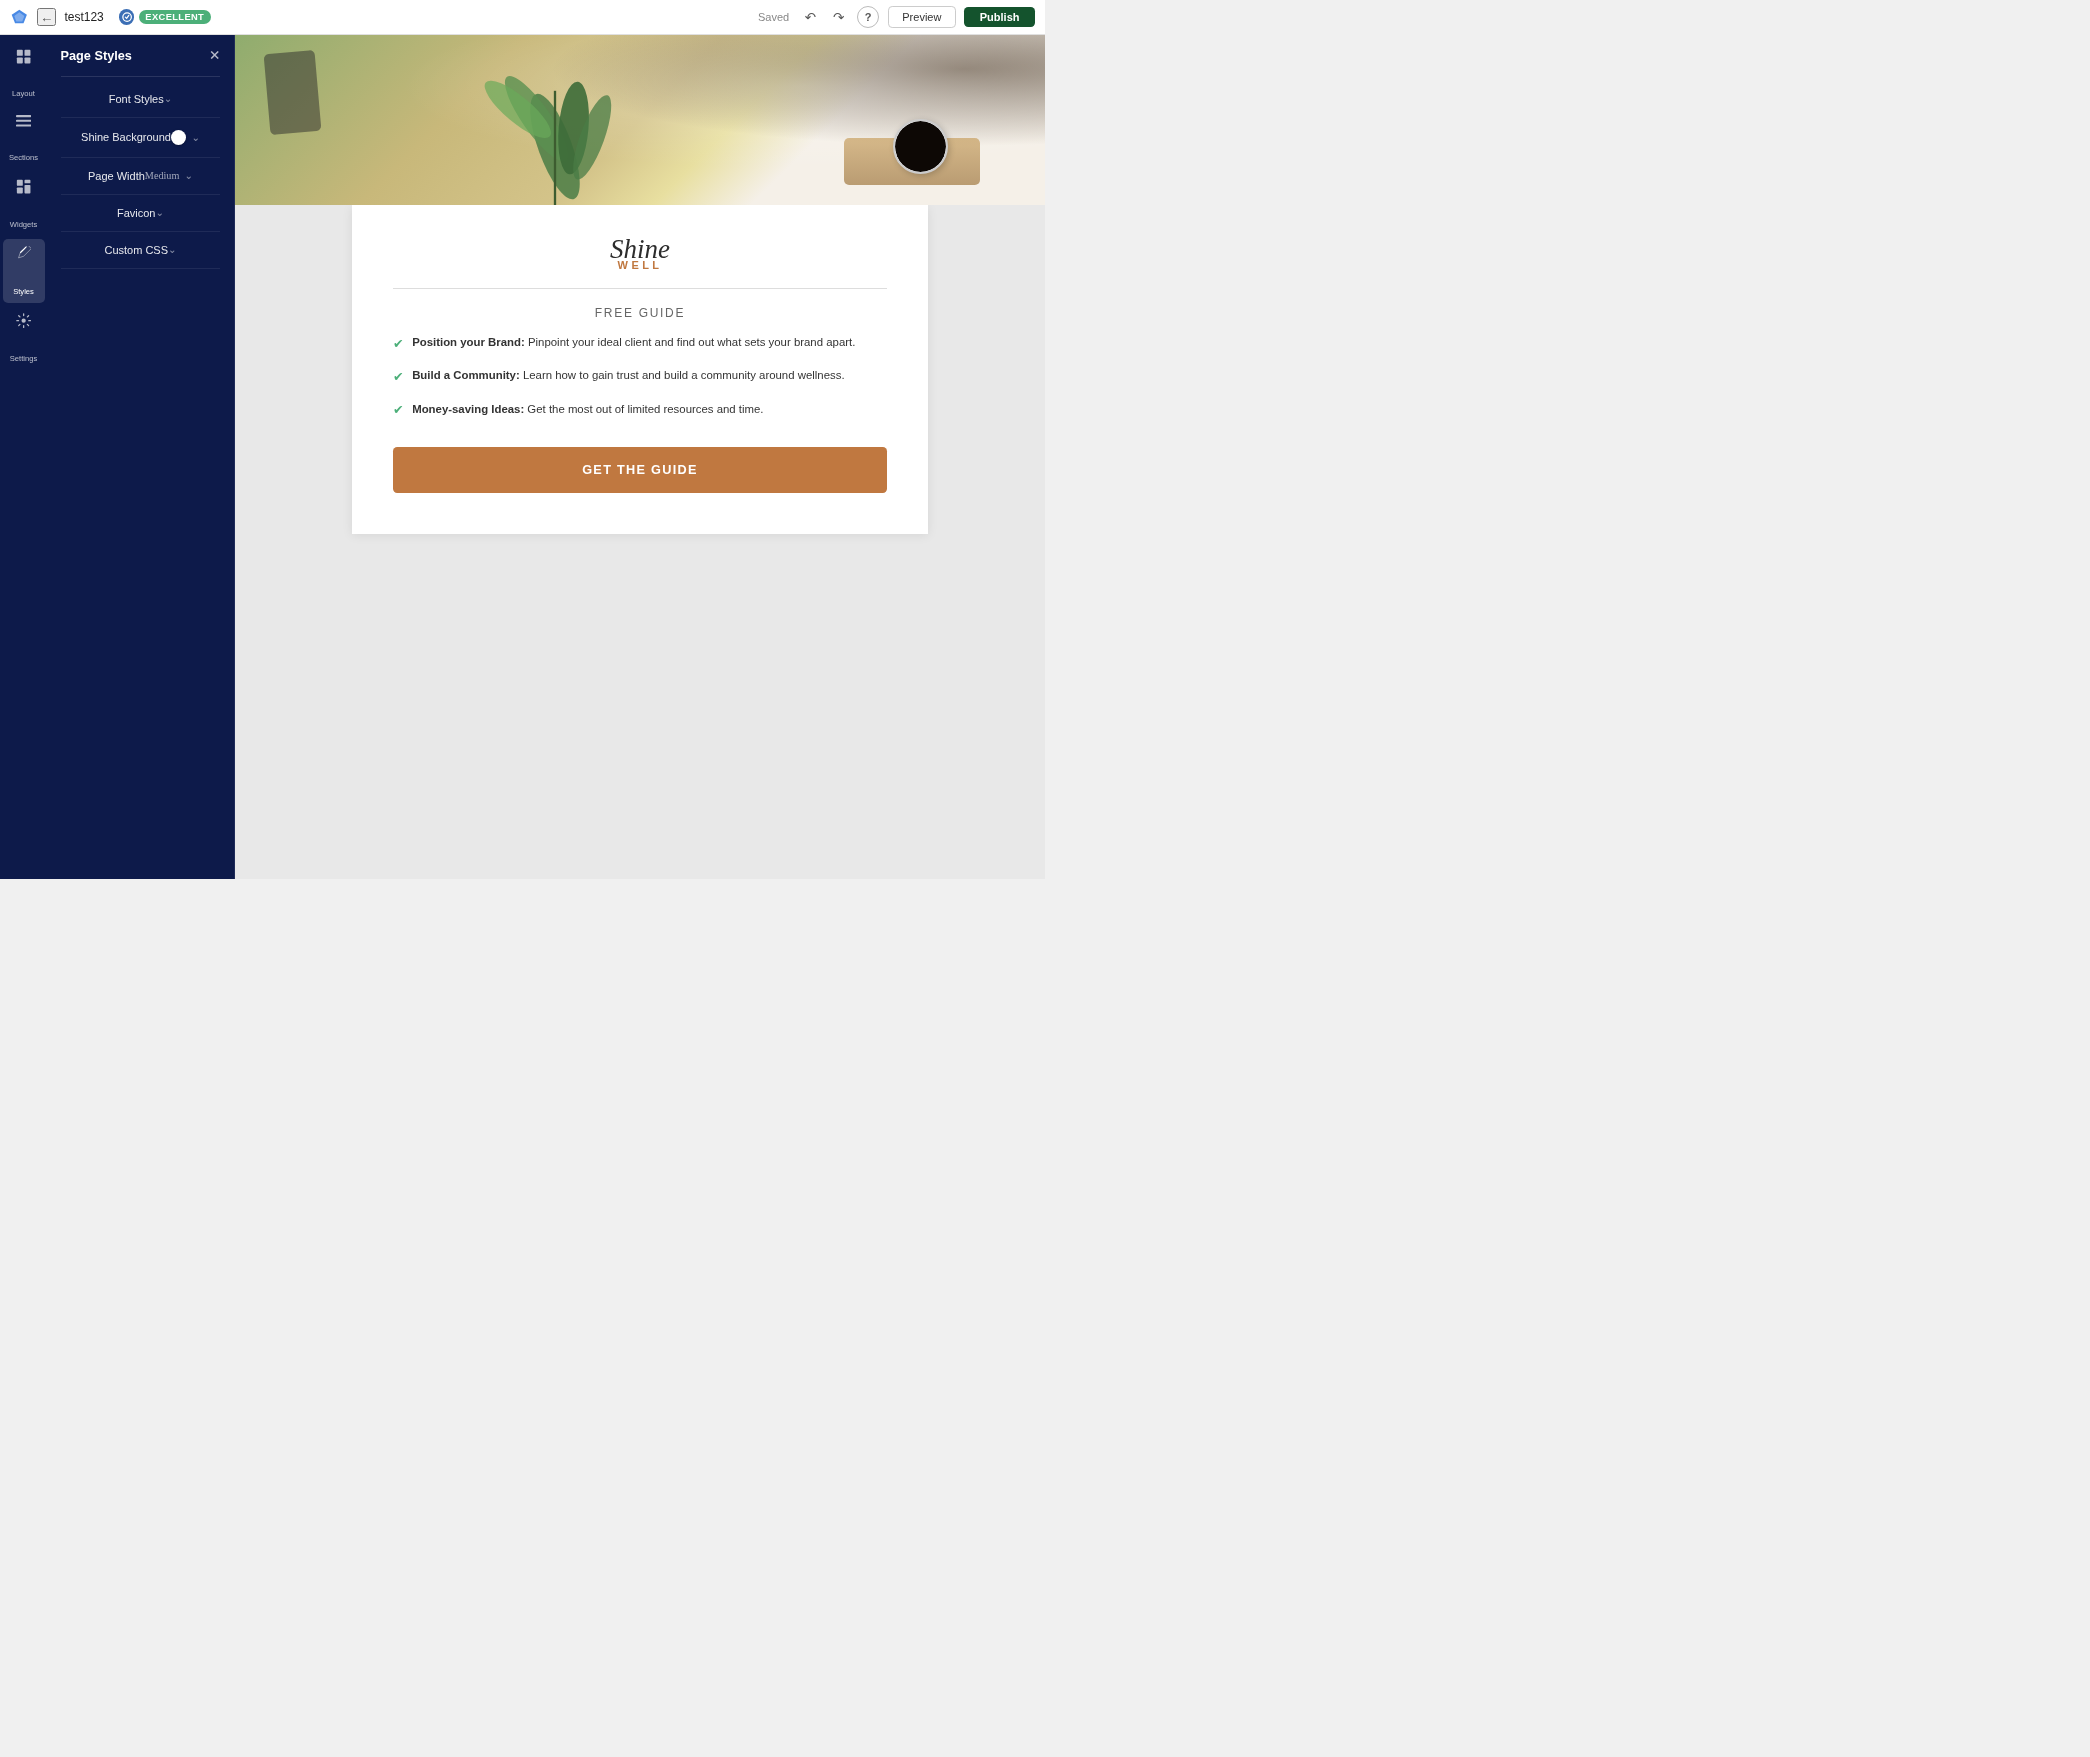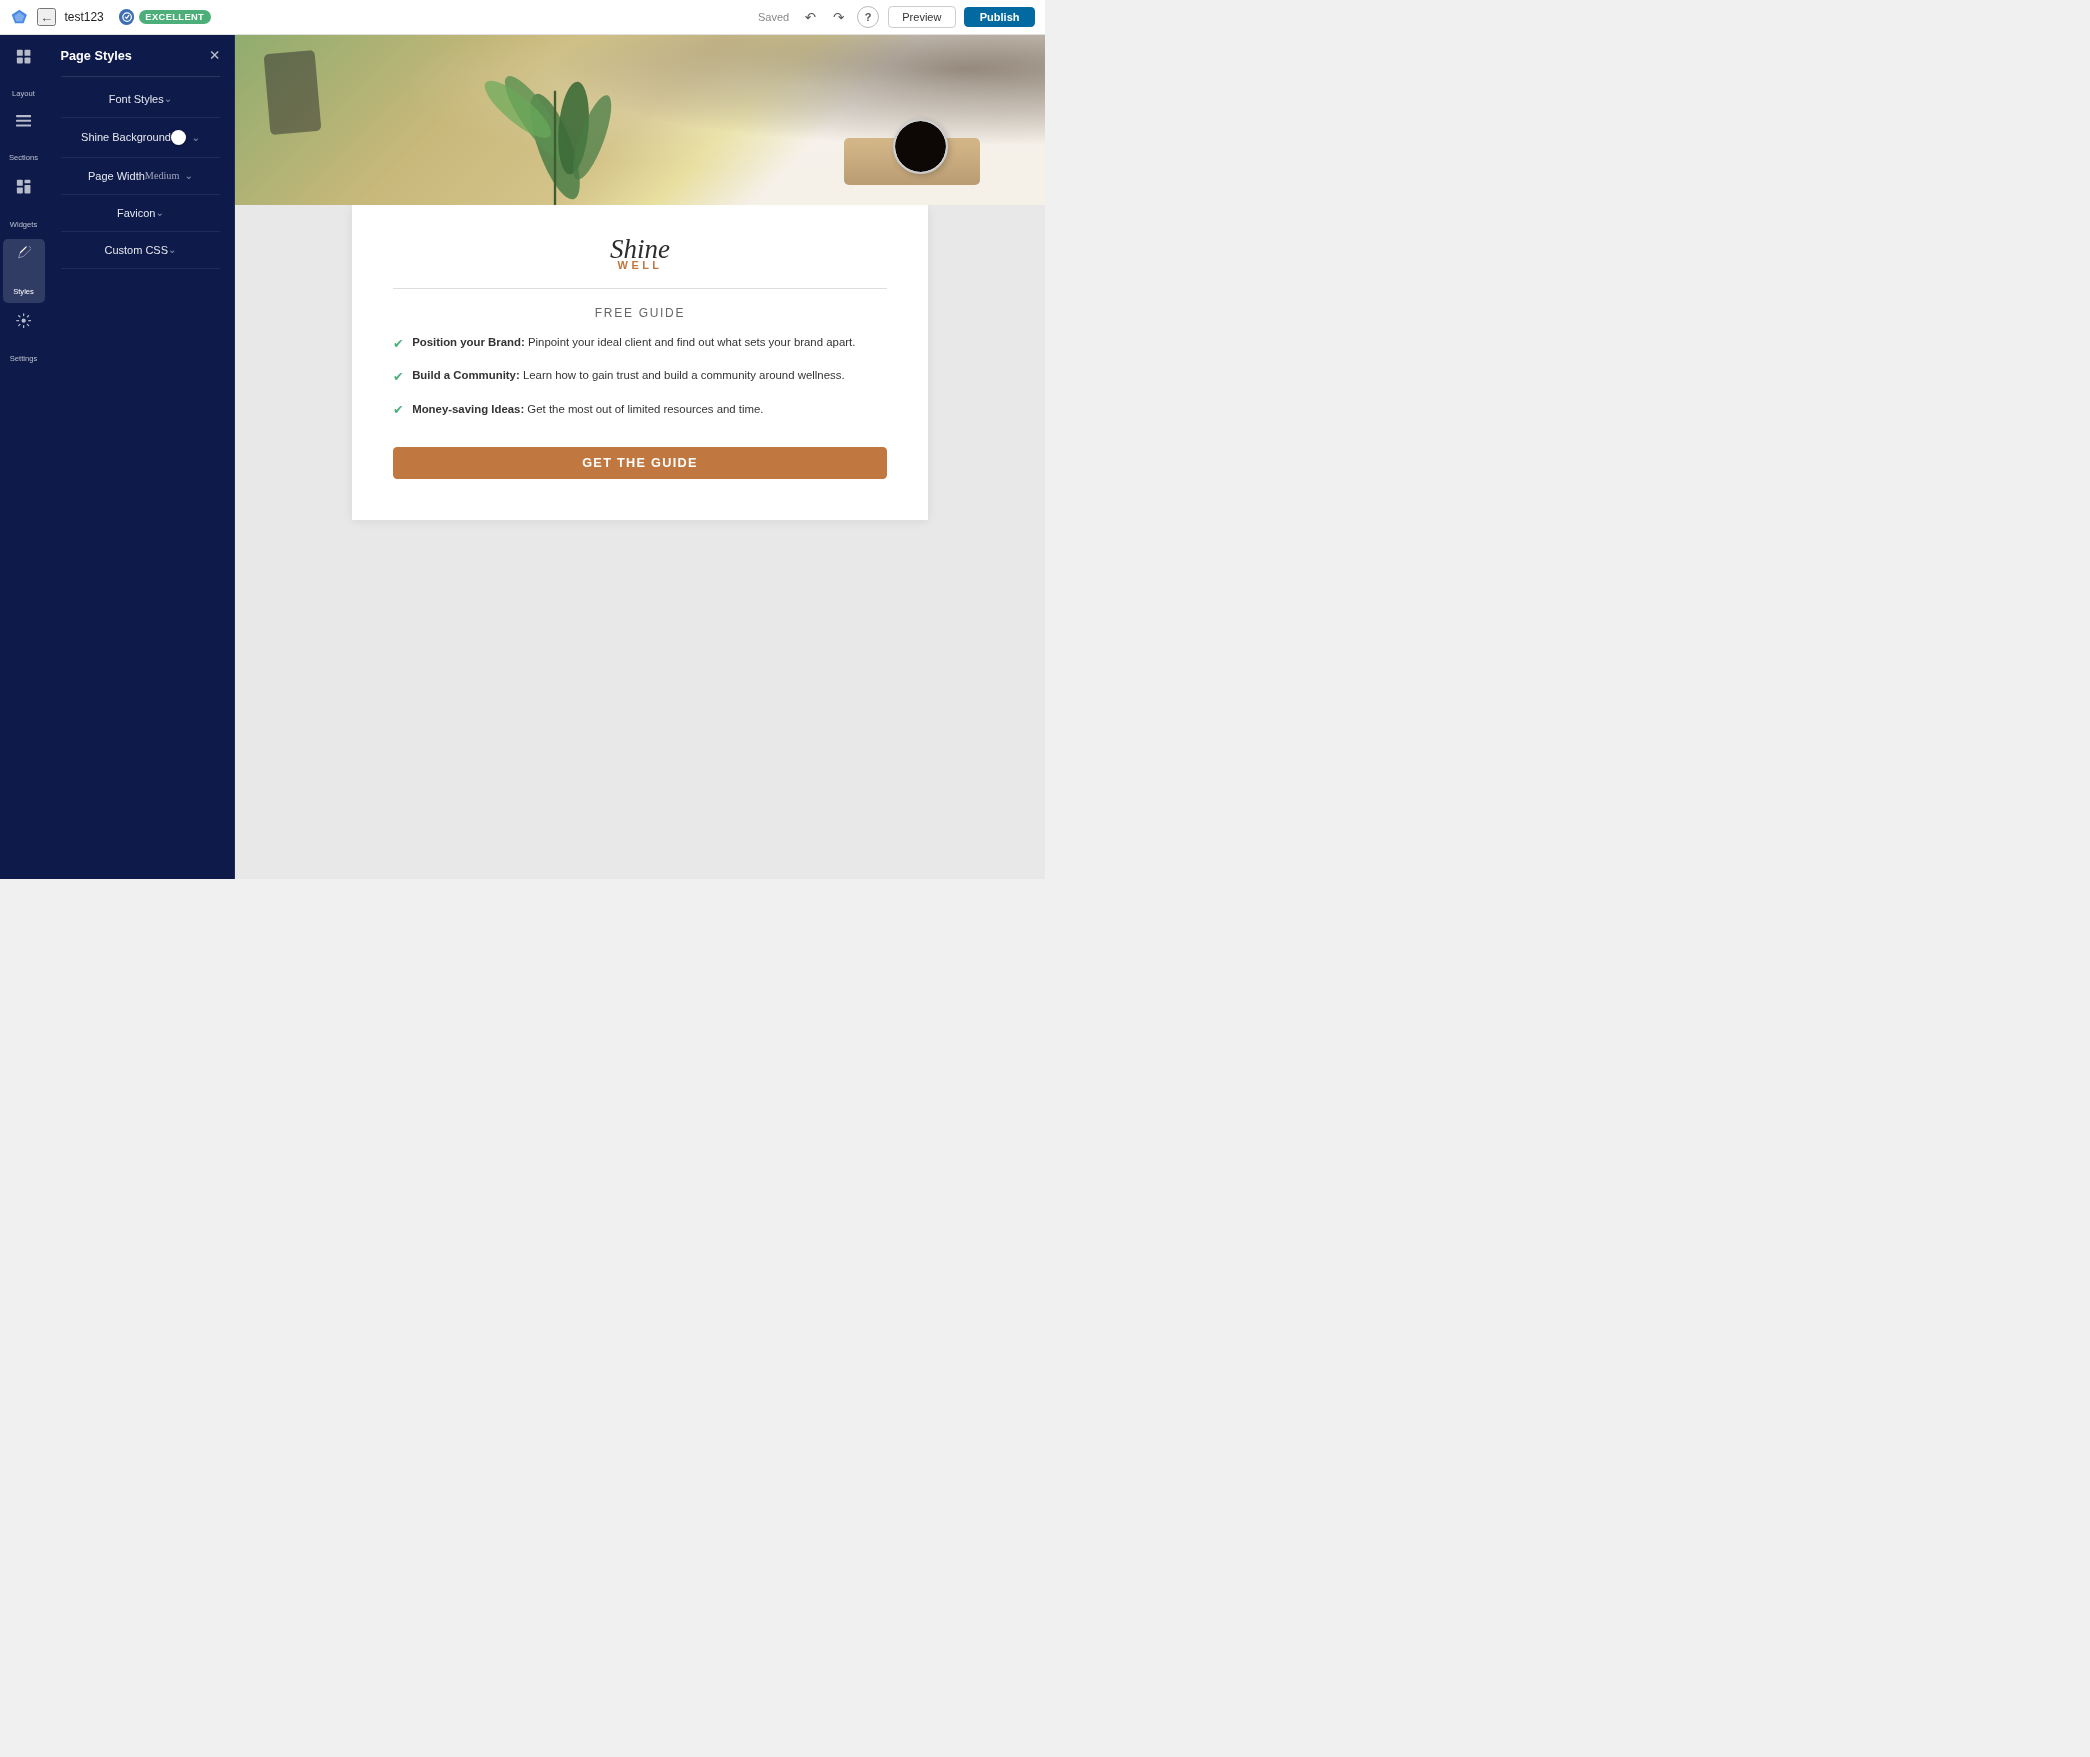--- a/index.html
+++ b/index.html
@@ -99,21 +99,21 @@
     .preview-btn {
       background: #fff;
       border: 0.8px solid #ccc;
       border-radius: 4.2px;
       padding: 4.2px 13.6px;
       font-size: 11px;
       cursor: pointer;
       color: #333;
     }
     .publish-btn {
-      background: #0369a1;
+      background: #14532d;
       border: none;
       border-radius: 4.2px;
       padding: 4.2px 15.3px;
       font-size: 11px;
       cursor: pointer;
       color: #fff;
       font-weight: 600;
     }
 
     
@@ -330,21 +330,21 @@
     }
     .bullet-bold { font-weight: 700; }
 
     .cta-button {
       display: block;
       width: 100%;
       background: #c07840;
       color: #fff;
       border: none;
       border-radius: 4.2px;
-      padding: 9px;
+      padding: 16px;
       font-size: 12.7px;
       font-weight: 700;
       letter-spacing: 1.3px;
       cursor: pointer;
       text-align: center;
     }
   </style>
 </head>
 <body>
 

